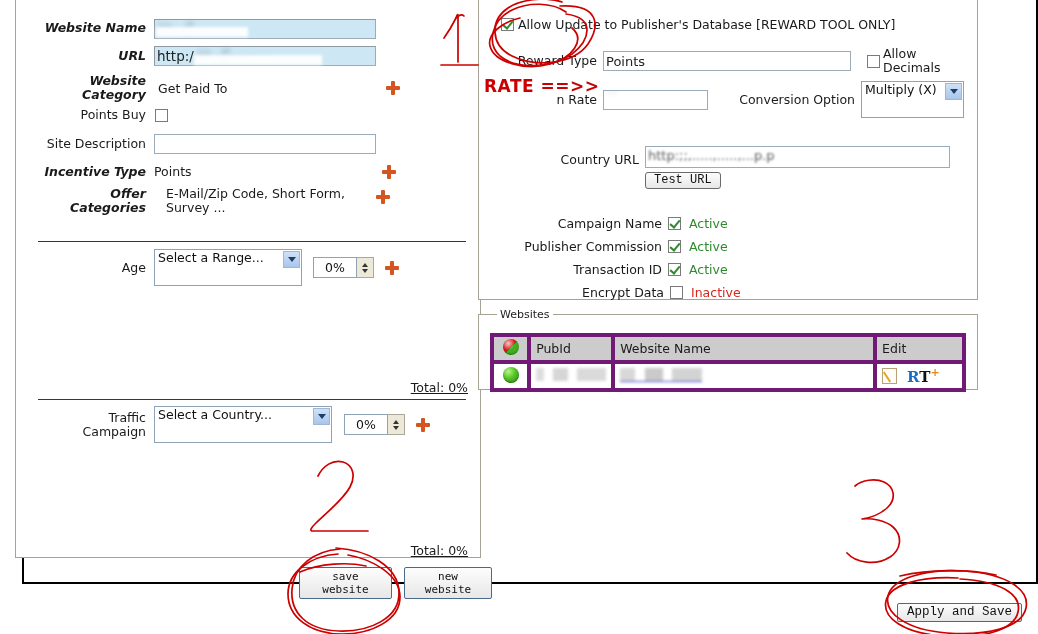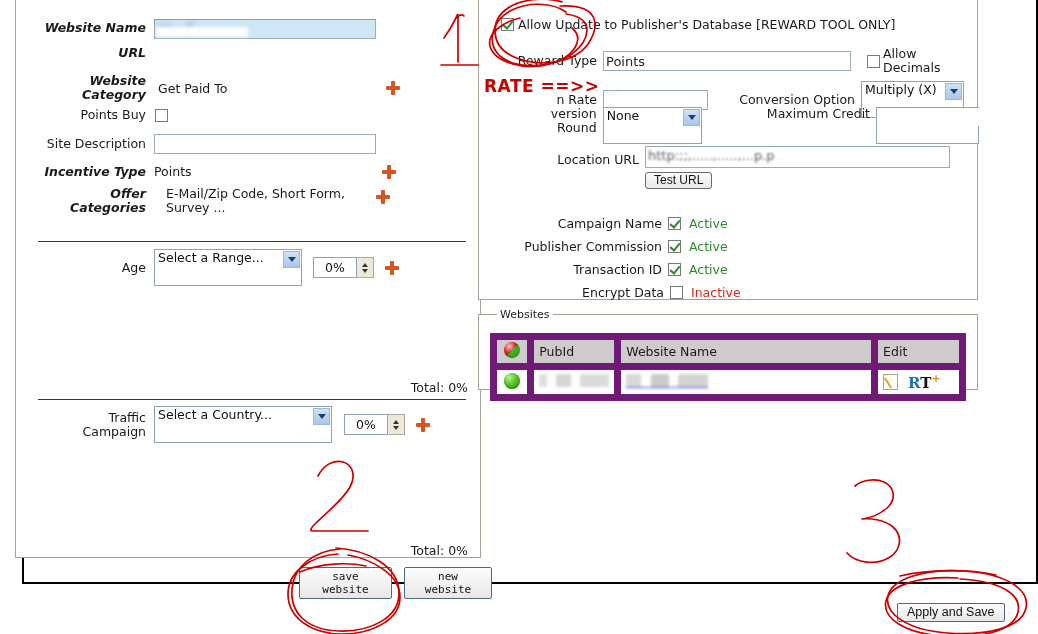--- a/index.html
+++ b/index.html
@@ -161,48 +161,48 @@
     font-family: "DejaVu Sans Mono", monospace;
     font-size: 11px; color: #111;
     background: linear-gradient(#fdfdfd,#e7e7e7);
     border: 1px solid #4a6a8a;
     border-radius: 2px;
     padding: 2px 7px;
     cursor: pointer;
     line-height: 13px;
   }
   .btn.plainbtn {
-    font-family:Liberation Sans, sans-serif;
+    font-family:Liberation Mono, monospace;
     font-size: 12px;
     border: 1px solid #6a6a6a;
     padding: 2px 9px;
   }
 
   
   .status-active   { color: #2f8a2f; font-size: 12.5px; }
   .status-inactive { color: #d3291f; font-size: 12.5px; }
 
   
   .divider {
     position:absolute; height: 0;
     border-top: 1px solid #6b1f2a;
   }
 
   
-  .total { position:absolute; font-size: 12.5px; color:#1a1a1a; }
+  .total { position:absolute; font-size: 12.5px; color:#1a1a1a;text-decoration:underline; }
 
   
   table.wt {
     position:absolute; left: 11px; top: 12px;
     width: 476px;
     border-collapse: collapse;
     border: 1px solid #6b1f2a;
   }
   table.wt th, table.wt td {
-    border: 7px solid #701a75;
+    border: 4px solid #701a75;
     font-weight: normal;
     font-size: 12.5px;
     color: #1a1a1a;
     text-align: left;
     padding: 2px 5px;
     height: 27px;
   }
   table.wt th { background: #cccccc; }
   table.wt td { background: #fff; }
   .sphere {
@@ -269,20 +269,25 @@
       <div class="lbl b" style="width:130px;">Website Name</div>
       <div style="position:relative; margin-left:8px;">
         <input class="txt filled" style="width: 222px;" value="">
         <span class="redact-txt" style="left:4px; top:2px;">lılı: ₋ƒƒ ₋.</span>
         <span class="redact" style="left:2px; top:9px; width:92px; height:10px;"></span>
       </div>
     </div>
 
     <div class="row" style="left:0px; top:45px; width:450px;">
       <div class="lbl b" style="width:130px;">URL</div>
+      <div style="position:relative; margin-left:8px;">
+        <input class="txt filled" style="width: 222px; font-size: 13.5px;" value="http:/">
+        <span class="redact-txt" style="left:44px; top:1px;">lılı ₋ƒƒ₋₋₋₋ .  .</span>
+        <span class="redact" style="left:40px; top:9px; width:128px; height:10px;"></span>
+      </div>
     </div>
 
     <div class="row" style="left:0px; top:73px; width:450px;">
       <div class="lbl b" style="width:130px;">
         <span>Website</span><br>
         <span>Category</span>
       </div>
       <div class="val" style="margin-left:12px; width:228px;">Get Paid To</div>
       <div class="plus"></div>
     </div>
@@ -380,37 +385,23 @@
         <input class="txt" style="width: 105px;" value="">
         <span class="redact-txt" style="left:4px; top:1px; font-size:11px; color:#6a6a6a;">˙˙</span>
       </div>
       <div class="lbl" style="width:122px; margin-left:25px;">Conversion Option</div>
       <div class="sel" style="width:103px; margin-left:6px;">
         <span>Multiply (X)</span>
         <span class="arrow"></span>
       </div>
     </div>
 
-    <div class="row" style="left:0px; top:106px; width:500px; align-items:flex-start;">
-      <div class="lbl" style="width:118px; padding-top:0px;">
-        <span>version</span><br>
-        <span>Round</span>
-      </div>
-      <div class="sel" style="width:100px; margin-left:6px;">
-        <span>None</span>
-        <span class="arrow"></span>
-      </div>
-      <div class="lbl" style="width:115px; margin-left:53px;">Maximum Credit</div>
-      <div class="sel" style="width:103px; margin-left:6px; border:1px solid #8fa3b5; background:#fff;">
-        <input class="txt" style="width: 99px; border: none; height: 18px;" value="">
-      </div>
-    </div>
 
     <div class="row" style="left:0px; top:145px; width:500px; align-items:flex-start;">
-      <div class="lbl" style="width:160px; padding-top:7px;">Location URL</div>
+      <div class="lbl" style="width:160px; padding-top:7px;">Country URL</div>
       <div style="margin-left:6px;">
         <div style="position:relative;">
           <input class="txt" style="width: 305px; height: 22px; font-size: 13px;">
           <span class="redact-txt" style="left:3px; top:2px; font-size:13px; color:#5d5d5d; filter:blur(1.1px);">http:;;,.....,.....,...p.p</span>
         </div>
         <button class="btn plainbtn" style="margin-top:4px; font-size:12px; padding:1px 8px; border-radius:3px;">Test URL</button>
       </div>
     </div>
 
     <div style="position:absolute; left:0px; top:211px; width:500px;">

